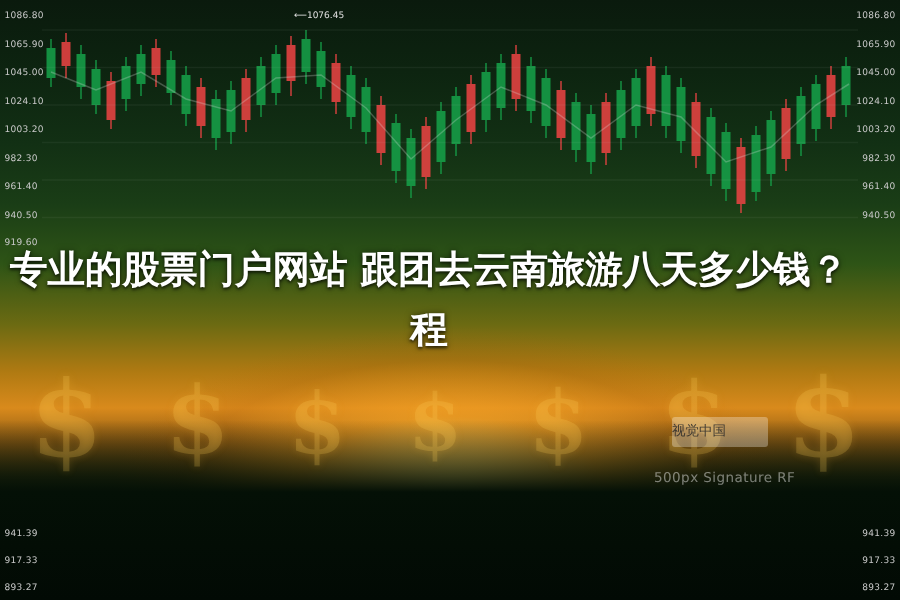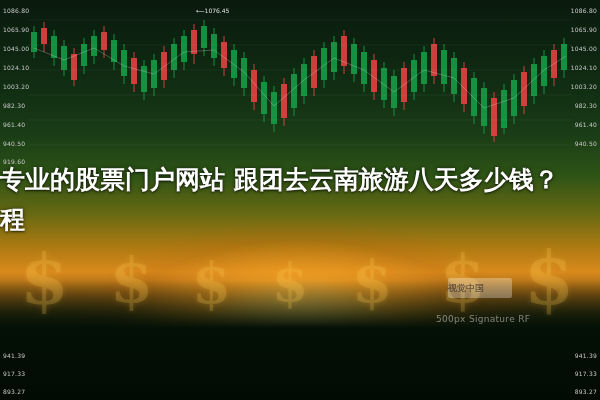--- a/index.html
+++ b/index.html
@@ -20,21 +20,21 @@
         background:linear-gradient(to top, #020a04 0%, #041006 60%, rgba(4,16,6,0) 100%);}
 
   
   .axis-label{position:absolute;font-size:6px;color:#c9c9c9;font-family:"DejaVu Sans",sans-serif;letter-spacing:.2px;}
   .axis-left{left:3px;}
   .axis-right{right:3px;text-align:right;}
 
   .ann{position:absolute;font-size:6px;color:#e0e0e0;font-family:"DejaVu Sans",sans-serif;}
 
   
-  .headline{position:absolute;left:0;top:160px;width:572px;text-align:left;
+  .headline{position:absolute;left:0;top:160px;width:572px;text-align:center;
             font-family:"DejaVu Sans","Liberation Sans",sans-serif;font-weight:bold;
             font-size:25px;line-height:40px;color:#ffffff;
             text-shadow:0 0 4px rgba(0,0,0,.55), 0 1px 2px rgba(0,0,0,.6);}
   .hl-line{display:block;white-space:nowrap;}
 
   
   .wm{position:absolute;right:14px;top:278px;width:150px;height:52px;color:rgba(255,255,255,.42);}
   .wm-logo{position:absolute;left:12px;top:0;width:64px;height:20px;
            background:rgba(255,255,255,.30);border-radius:2px;}
   .wm-logo-text{position:absolute;left:0;top:0;width:64px;height:20px;line-height:20px;

